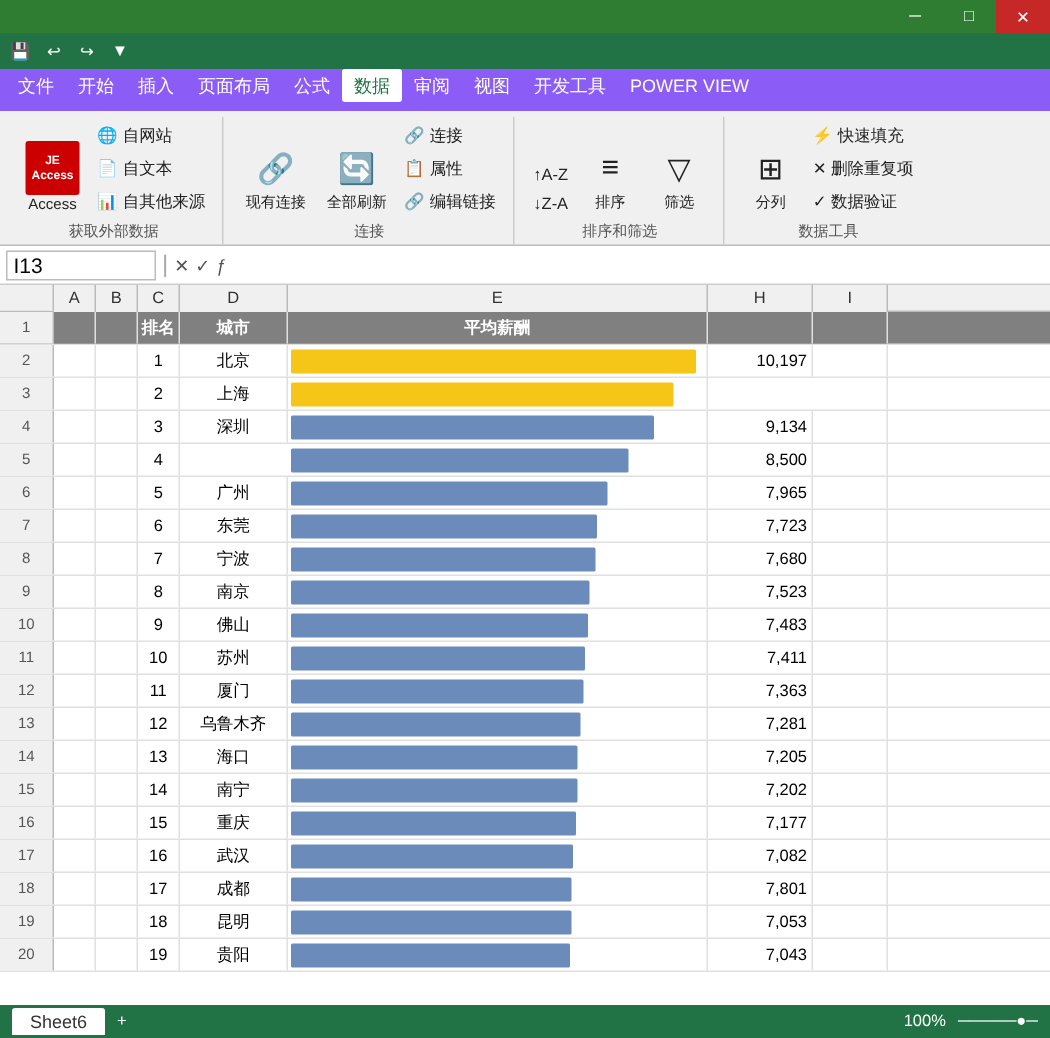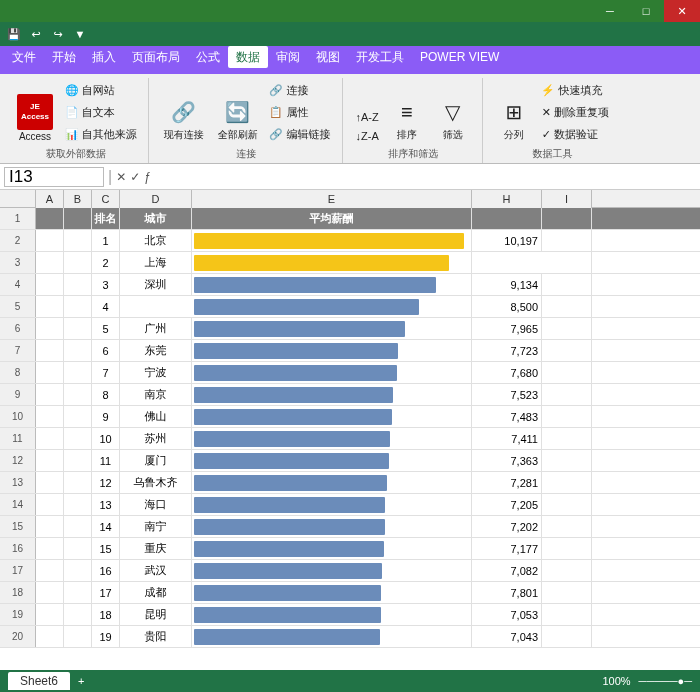--- a/index.html
+++ b/index.html
@@ -132,21 +132,21 @@
       border-bottom: 1px solid #ccc;
       background: #fff;
       padding: 0 4px;
       gap: 4px;
     }
     .name-box {
       width: 100px;
       height: 20px;
       border: 1px solid #bbb;
       padding: 0 4px;
-      font-size: 17px;
+      font-size: 14px;
       display: flex;
       align-items: center;
     }
     .formula-divider { color: #aaa; font-size: 16px; }
     .formula-icons { display: flex; gap: 4px; color: #555; font-size: 12px; }
     .formula-input {
       flex: 1;
       height: 20px;
       border: none;
       outline: none;

